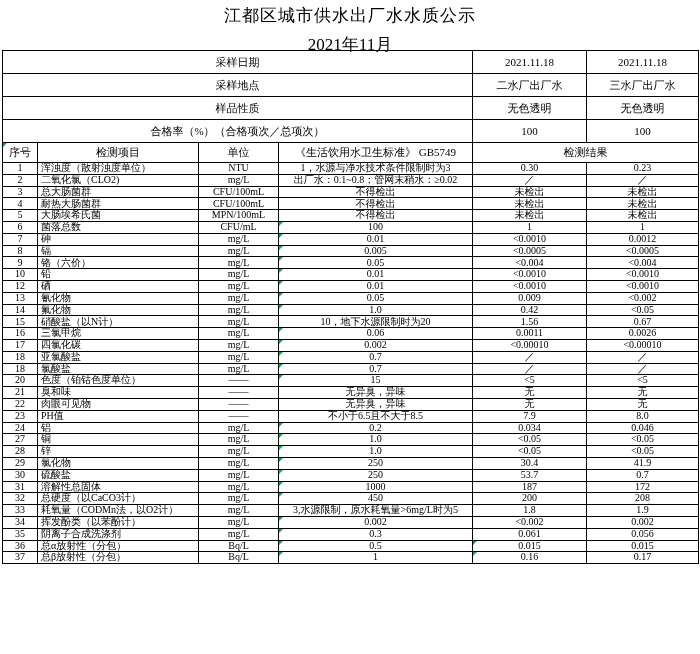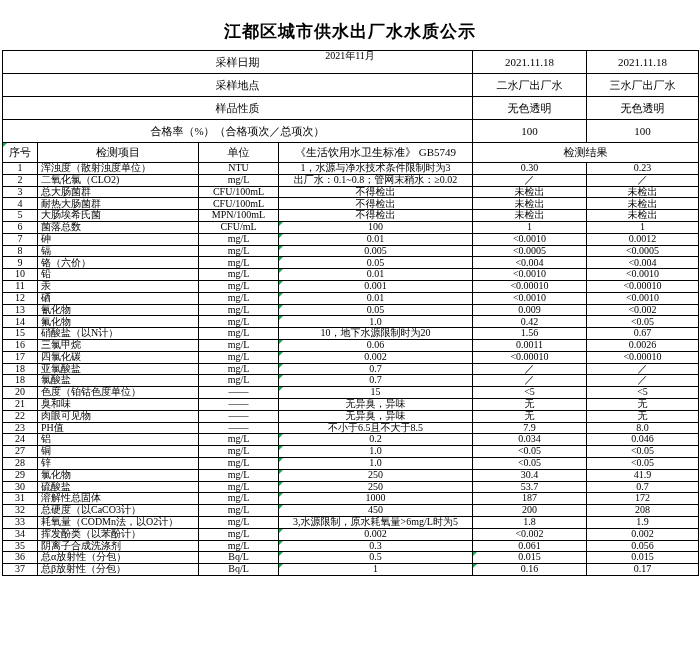--- a/index.html
+++ b/index.html
@@ -1,20 +1,20 @@
 <!DOCTYPE html>
 <html><head>
 <meta charset="utf-8">
 <style>
   * { margin:0; padding:0; box-sizing:border-box; }
   html,body { width:700px; height:654px; background:#ffffff; overflow:hidden;
     font-family:"Liberation Serif","DejaVu Serif",serif; color:#000; }
   .page { position:relative; width:700px; height:654px; background:#fff; }
-  .title { text-align:center; font-size:17px; font-weight:bold; padding-top:20px; letter-spacing:1px; }
-  .subtitle { text-align:center; font-size:10px; margin-top:6px; }
+  .title { text-align:center; font-size:17px; font-weight:normal; padding-top:4px; letter-spacing:1px; }
+  .subtitle { text-align:center; font-size:17px; margin-top:6px; }
   table.main { position:absolute; left:2px; top:50px; width:696px;
     border-collapse:collapse; table-layout:fixed; }
   table.main td, table.main th { border:1px solid #000; vertical-align:middle;
     text-align:center; font-weight:normal; overflow:hidden; white-space:nowrap; position:relative; }
   tr.info-row td { height:23px; font-size:11px; }
   tr.info-row td.info-value { font-size:11px; }
   tr.grid-header th { height:20px; font-size:11px; }
   tbody.results td { height:11.8px; padding:0; font-size:10px; line-height:1.05; }
   tbody.results td.c-item { text-align:left; padding-left:3px; }
   .tri { position:absolute; left:0; top:0; width:0; height:0;
@@ -140,28 +140,20 @@
         </tr>
         <tr>
           <td class="c-no">10</td>
           <td class="c-item">铅</td>
           <td class="c-unit">mg/L</td>
           <td class="c-std"><span class="tri" style="border-top-color: rgb(0, 176, 80);"></span>0.01</td>
           <td class="c-res">&lt;0.0010</td>
           <td class="c-res">&lt;0.0010</td>
         </tr>
         <tr>
-          <td class="c-no">11</td>
-          <td class="c-item">汞</td>
-          <td class="c-unit">mg/L</td>
-          <td class="c-std"><span class="tri" style="border-top-color: rgb(0, 176, 80);"></span>0.001</td>
-          <td class="c-res">&lt;0.00010</td>
-          <td class="c-res">&lt;0.00010</td>
-        </tr>
-        <tr>
           <td class="c-no">12</td>
           <td class="c-item">硒</td>
           <td class="c-unit">mg/L</td>
           <td class="c-std"><span class="tri" style="border-top-color: rgb(0, 176, 80);"></span>0.01</td>
           <td class="c-res">&lt;0.0010</td>
           <td class="c-res">&lt;0.0010</td>
         </tr>
         <tr>
           <td class="c-no">13</td>
           <td class="c-item">氰化物</td>

